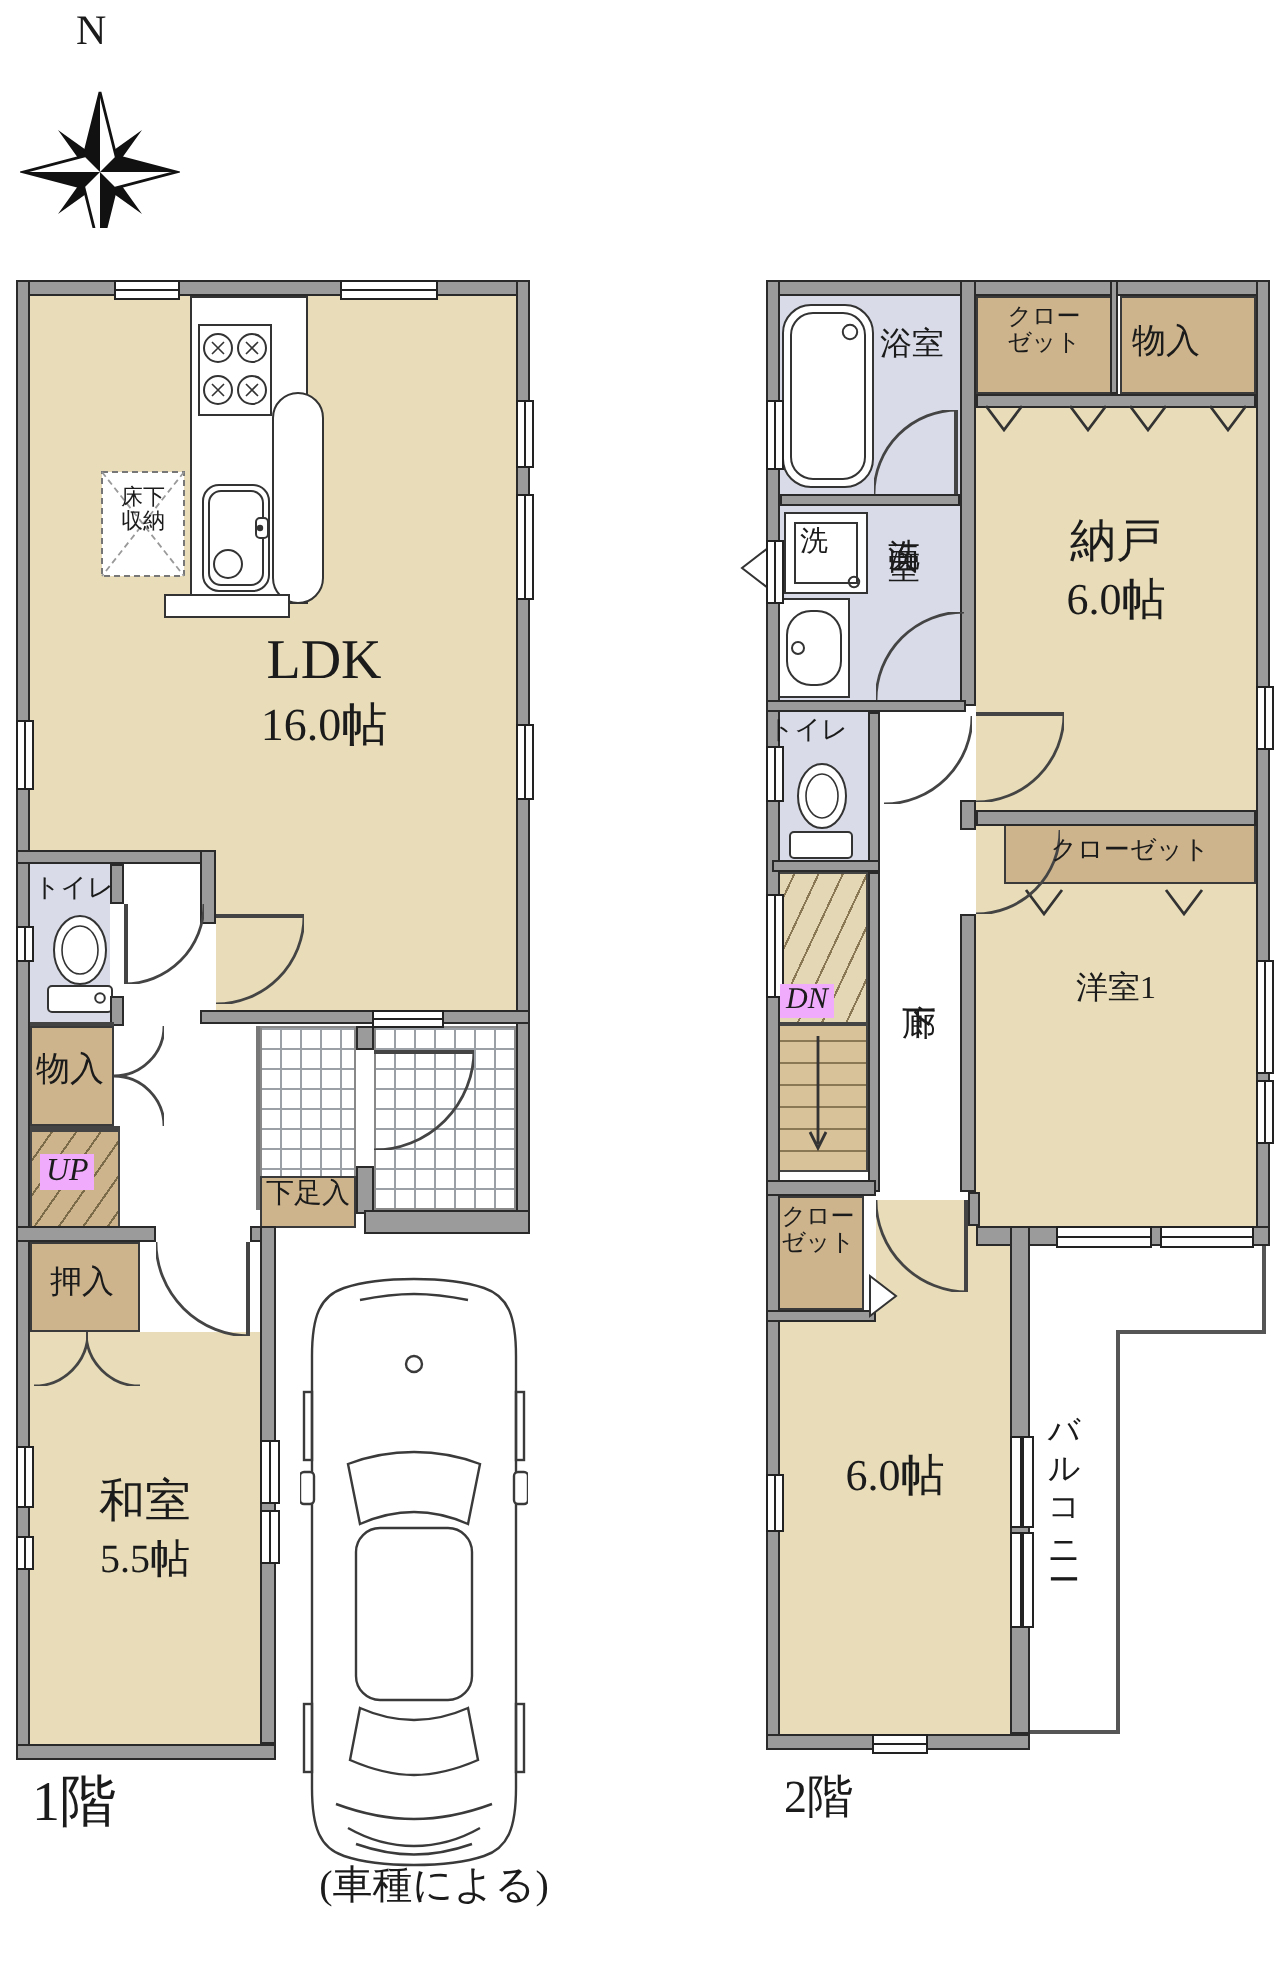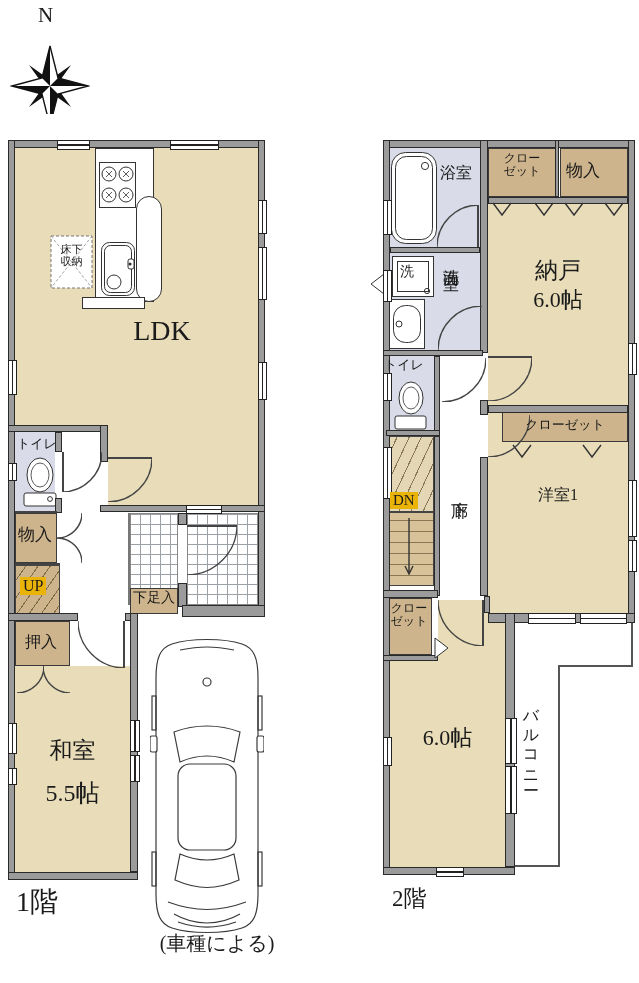--- a/index.html
+++ b/index.html
@@ -22,21 +22,21 @@
   .lbl{position:absolute;z-index:7;line-height:1.12;white-space:nowrap;}
   .vlbl{position:absolute;z-index:7;writing-mode:vertical-rl;letter-spacing:3px;}
   .ctr{text-align:center;white-space:normal;}
   .fix{position:absolute;z-index:4;}
   .fix svg{display:block;}
   .updiag{background-image:repeating-linear-gradient(125deg,transparent 0,transparent 9px,#7b6b49 9px,#7b6b49 10px);box-shadow:inset 0 0 0 1px #444;}
   .s2up{background:var(--stair_light,#e4d7b6);background-image:repeating-linear-gradient(115deg,transparent 0,transparent 10px,#8a7753 10px,#8a7753 11px);box-shadow:inset 0 0 0 1px #444;}
   .s2dn{background:var(--stair_dark,#d8c29a);background-image:repeating-linear-gradient(0deg,transparent 0,transparent 10px,#8a7753 10px,#8a7753 11px);box-shadow:inset 0 0 0 1px #444;}
   .rail{position:absolute;background:#555;z-index:3;}
   .vee{position:absolute;z-index:6;}
-  .whitebg{background:#eab308;padding:0 3px;}
+  .whitebg{background:#f0abfc;padding:0 3px;font-style:italic;}
 </style>
 </head>
 <body>
 
 <div class="stage">
 
   <div class="abs" style="left:8px;top:4px;width:84px;height:116px;z-index:7">
     <div class="lbl" style="left:30px;top:0;font-size:21px">N</div>
     <svg class="abs" style="left:2px;top:24px" width="80" height="86" viewBox="0 0 80 86">
       <polygon points="40,52 61,37 46,58 61,79 40,64 19,79 34,58 19,37" fill="#111"></polygon>
@@ -159,29 +159,30 @@
   <div class="leaf" style="left:123px;top:621px;width:2px;height:47px"></div>
   <svg class="door" style="left:17px;top:666px" width="27" height="27">
       <path d="M27,0 A27,27 0 0 1 0,27"></path>
     </svg>
   <svg class="door" style="left:43px;top:666px" width="27" height="27">
       <path d="M0,0 A27,27 0 0 0 27,27"></path>
     </svg>
 
   <div class="lbl ctr" style="left:72px;top:315px;width:180px">
     <div style="font-size:28px">LDK</div>
+    <div style="font-size:23px;margin-top:4px">16.0帖</div>
   </div>
   <div class="lbl" style="left:17px;top:437px;font-size:13px">トイレ</div>
   <div class="lbl" style="left:18px;top:525px;font-size:17px">物入</div>
   <div class="lbl whitebg" style="left:20px;top:577px;font-size:16px">UP</div>
   <div class="lbl" style="left:133px;top:590px;font-size:14px">下足入</div>
   <div class="lbl" style="left:25px;top:633px;font-size:16px">押入</div>
   <div class="lbl ctr" style="left:15px;top:738px;width:115px">
     <div style="font-size:23px">和室</div>
-    <div style="font-size:24px;margin-top:16px">5.5帖</div>
+    <div style="font-size:20px;margin-top:5px">5.5帖</div>
   </div>
   <div class="lbl" style="left:16px;top:886px;font-size:28px">1階</div>
 
   <div class="fix" style="left:150px;top:636px;z-index:3">
     <svg width="114" height="300" viewBox="0 0 114 300" fill="none" stroke="#3a3a3a" stroke-width="1.2">
       <path d="M22,8 C40,2 74,2 92,8 C104,12 108,22 108,42 L108,258 C108,278 104,288 92,292 C74,298 40,298 22,292 C10,288 6,278 6,258 L6,42 C6,22 10,12 22,8 Z" fill="#fff"></path>
       <path d="M30,14 C50,10 64,10 84,14"></path>
       <circle cx="57" cy="46" r="4"></circle>
       <path d="M24,96 C45,88 69,88 90,96 L84,126 C66,118 48,118 30,126 Z"></path>
       <rect x="28" y="128" width="58" height="86" rx="12"></rect>

